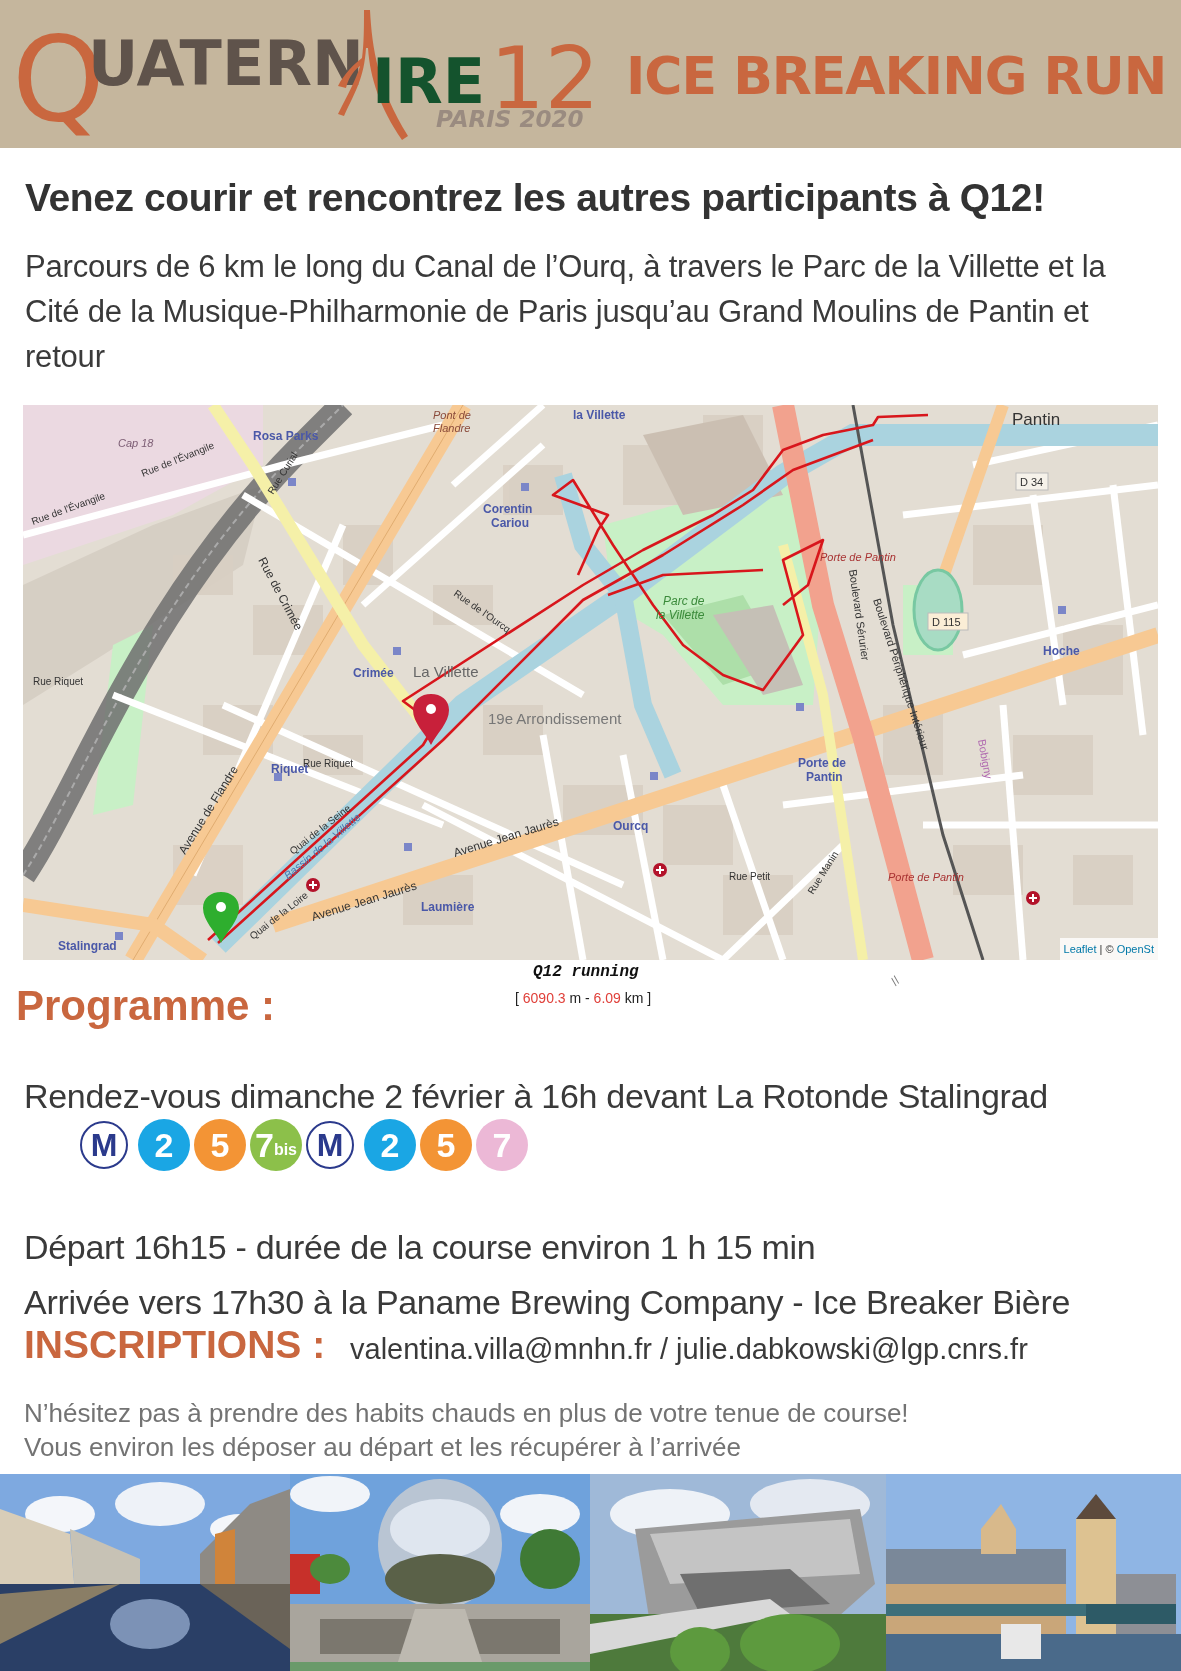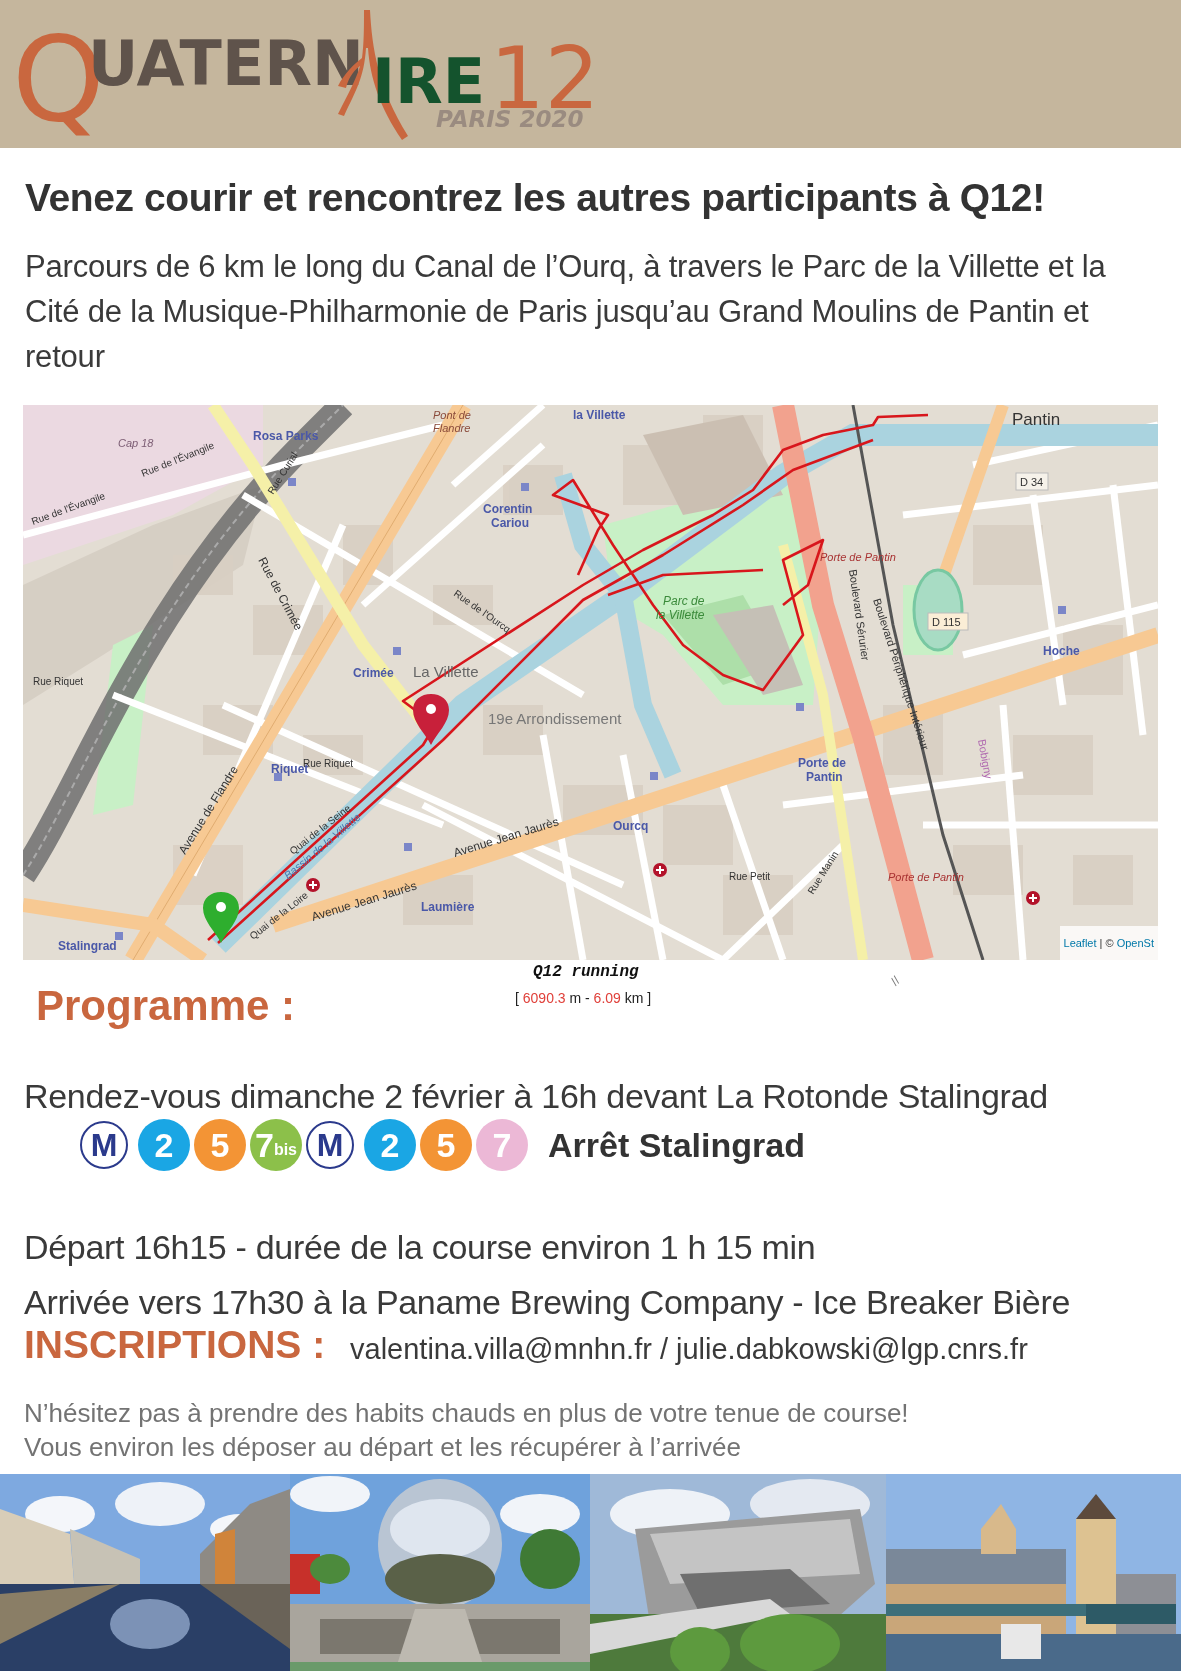--- a/index.html
+++ b/index.html
@@ -9,27 +9,27 @@
     .logo-word { position:absolute; left:88px; top:27px; font-family:"DejaVu Sans", sans-serif; font-weight:bold; font-size:62px; color:#5f534b; letter-spacing:0px; }
     .logo-word2 { position:absolute; left:372px; top:45px; font-family:"DejaVu Sans", sans-serif; font-weight:bold; font-size:62px; color:#14532d; }
     .logo-12 { position:absolute; left:490px; top:28px; font-family:"DejaVu Sans", sans-serif; font-size:86px; color:#c9673f; }
     .logo-paris { position:absolute; left:436px; top:106px; font-family:"DejaVu Sans", sans-serif; font-style:italic; font-weight:bold; font-size:23px; color:#9a8b80; }
     .eiffel { position:absolute; left:330px; top:8px; }
     .banner-title { position:absolute; left:626px; top:46px; font-family:"DejaVu Sans", sans-serif; font-weight:bold; font-size:52px; color:#c9673f; white-space:nowrap; letter-spacing:-1px; }
     .headline { position:absolute; left:25px; top:176px; font-family:"Liberation Sans", sans-serif; font-weight:bold; font-size:39px; color:#333; white-space:nowrap; letter-spacing:-0.4px; }
     .intro { position:absolute; left:25px; top:244px; width:1140px; font-size:31px; line-height:45px; color:#3a3a3a; letter-spacing:-0.2px; }
     .map { position:absolute; left:23px; top:405px; width:1135px; height:555px; overflow:hidden; background:#e9e4dc; }
     .map svg { display:block; }
-    .attrib { position:absolute; right:0; bottom:0; background:rgba(255,255,255,0.8); font-size:11px; padding:11px 4px; color:#333;text-align:center; }
+    .attrib { position:absolute; right:0; bottom:0; background:rgba(255,255,255,0.8); font-size:11px; padding:5px 4px; color:#333;text-align:center; }
     .attrib a { color:#0078a8; text-decoration:none; }
     .track-name { position:absolute; left:533px; top:963px; font-family:"Liberation Mono", monospace; font-style:italic; font-weight:bold; font-size:16px; color:#111; }
     .track-dist { position:absolute; left:515px; top:990px; font-size:14px; color:#222; }
     .track-dist .red { color:#e0403a; }
     .resize { position:absolute; left:892px; top:974px; font-size:12px; color:#777; transform:rotate(-45deg); }
-    .prog-title { position:absolute; left:36px; top:982px; font-weight:bold; font-size:42px; color:#c9673f; }
+    .prog-title { position:absolute; left:16px; top:982px; font-weight:bold; font-size:42px; color:#c9673f; }
     .line { position:absolute; left:24px; font-size:34px; color:#3a3a3a; white-space:nowrap; letter-spacing:-0.3px;margin-top:23px; }
     .metro-row { position:absolute; left:80px; top:1118px; height:54px; display:flex; align-items:center; }
     .m-circle { width:48px; height:48px; border-radius:50%; border:2px solid #2b3a8c; color:#2b3a8c; box-sizing:border-box; display:flex; align-items:center; justify-content:center; font-weight:bold; font-size:32px; margin-right:10px; background:#fff; }
     .line-circle { width:52px; height:52px; border-radius:50%; color:#fff; display:flex; align-items:center; justify-content:center; font-weight:bold; font-size:34px; margin-right:4px; }
     .line-circle .bis { font-size:16px; font-weight:bold; margin-top:10px; }
     .stop-label { font-weight:bold; font-size:34px; color:#333; margin-left:16px; margin-right:22px; white-space:nowrap; }
     .insc-title { position:absolute; left:24px; top:1323px; font-weight:bold; font-size:39px; color:#c9673f; }
     .insc-emails { position:absolute; left:350px; top:1333px; font-size:29px; color:#3a3a3a; white-space:nowrap; }
     .note { position:absolute; left:24px; font-size:26px; color:#737373; white-space:nowrap; }
     .photos { position:absolute; left:0; top:1474px; width:1181px; height:197px; display:flex; }
@@ -40,20 +40,21 @@
 
 <div class="banner">
   <span class="logo-q">Q</span>
   <span class="logo-word">UATERN</span>
   <svg class="eiffel" width="80" height="132" viewBox="0 0 80 132">
     <path d="M34 2 L40 2 C42 40 48 80 78 128 L72 132 C50 100 40 70 38 40 L36 40 C34 70 26 82 14 108 L8 106 C18 86 26 72 30 58 C22 64 18 72 16 80 L8 78 C14 66 24 56 32 50 C34 36 34 18 34 2 Z" fill="#c9673f"></path>
   </svg>
   <span class="logo-word2">IRE</span>
   <span class="logo-12">12</span>
   <span class="logo-paris">PARIS 2020</span>
+  <span class="banner-title">ICE BREAKING RUN</span>
 </div>
 
 <div class="headline">Venez courir et rencontrez les autres participants à Q12!</div>
 <div class="intro">Parcours de 6 km le long du Canal de l’Ourq, à travers le Parc de la Villette et la Cité de la Musique-Philharmonie de Paris jusqu’au Grand Moulins de Pantin et retour</div>
 
 <div class="map">
   <svg width="1135" height="555" viewBox="0 0 1135 555">
     <rect x="0" y="0" width="1135" height="555" fill="#e3ddd3"></rect>
 
     <polygon points="0,0 240,0 240,60 150,110 0,160" fill="#ebd9e1"></polygon>
@@ -245,21 +246,20 @@
   <div class="m-circle">M</div>
   <div class="line-circle" style="background:#1aa6e4">
       <span>2</span>
     </div>
   <div class="line-circle" style="background:#f39435">
       <span>5</span>
     </div>
   <div class="line-circle" style="background:#ecb8d6">
       <span>7</span>
     </div>
-  <span class="stop-label">Arrêt Stalingrad</span>
 </div>
 
 <div class="line" style="top:1205px;">Départ 16h15 - durée de la course environ 1 h 15 min</div>
 <div class="line" style="top:1260px;">Arrivée vers 17h30 à la Paname Brewing Company - Ice Breaker Bière</div>
 
 <div class="insc-title">INSCRIPTIONS :</div>
 <div class="insc-emails">valentina.villa@mnhn.fr / julie.dabkowski@lgp.cnrs.fr</div>
 
 <div class="note" style="top:1398px;">N’hésitez pas à prendre des habits chauds en plus de votre tenue de course!</div>
 <div class="note" style="top:1432px;">Vous environ les déposer au départ et les récupérer à l’arrivée</div>

